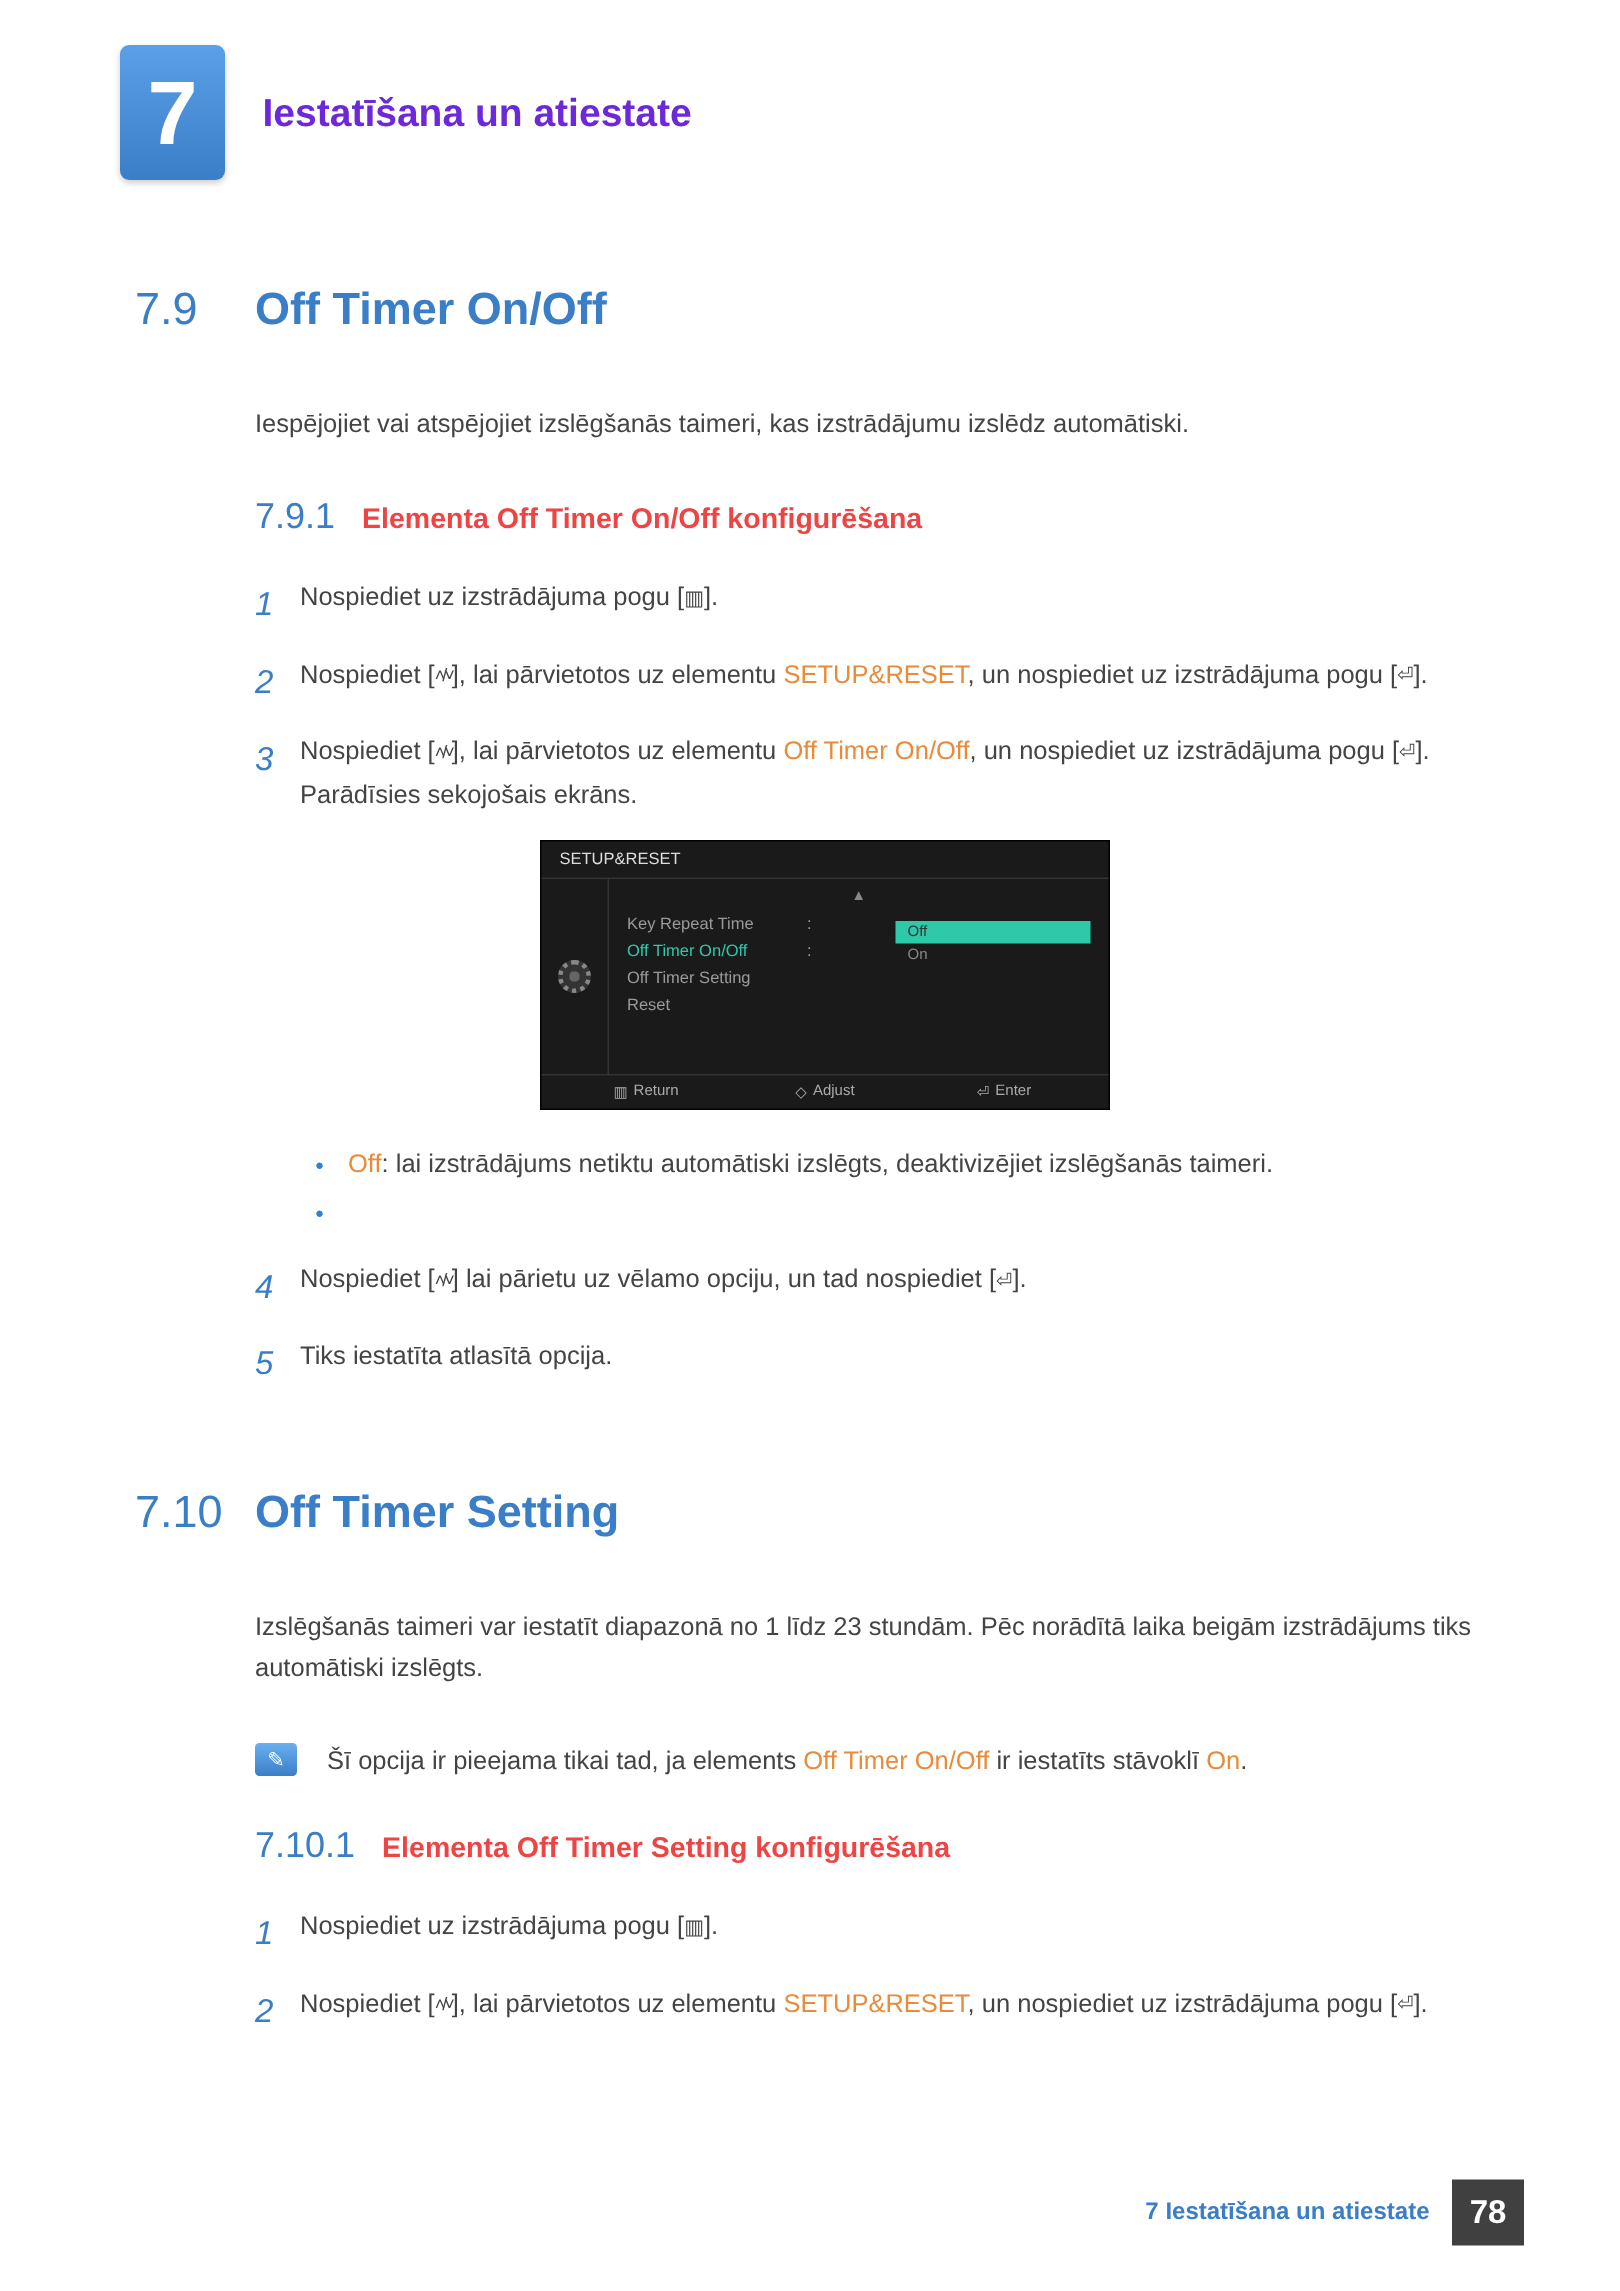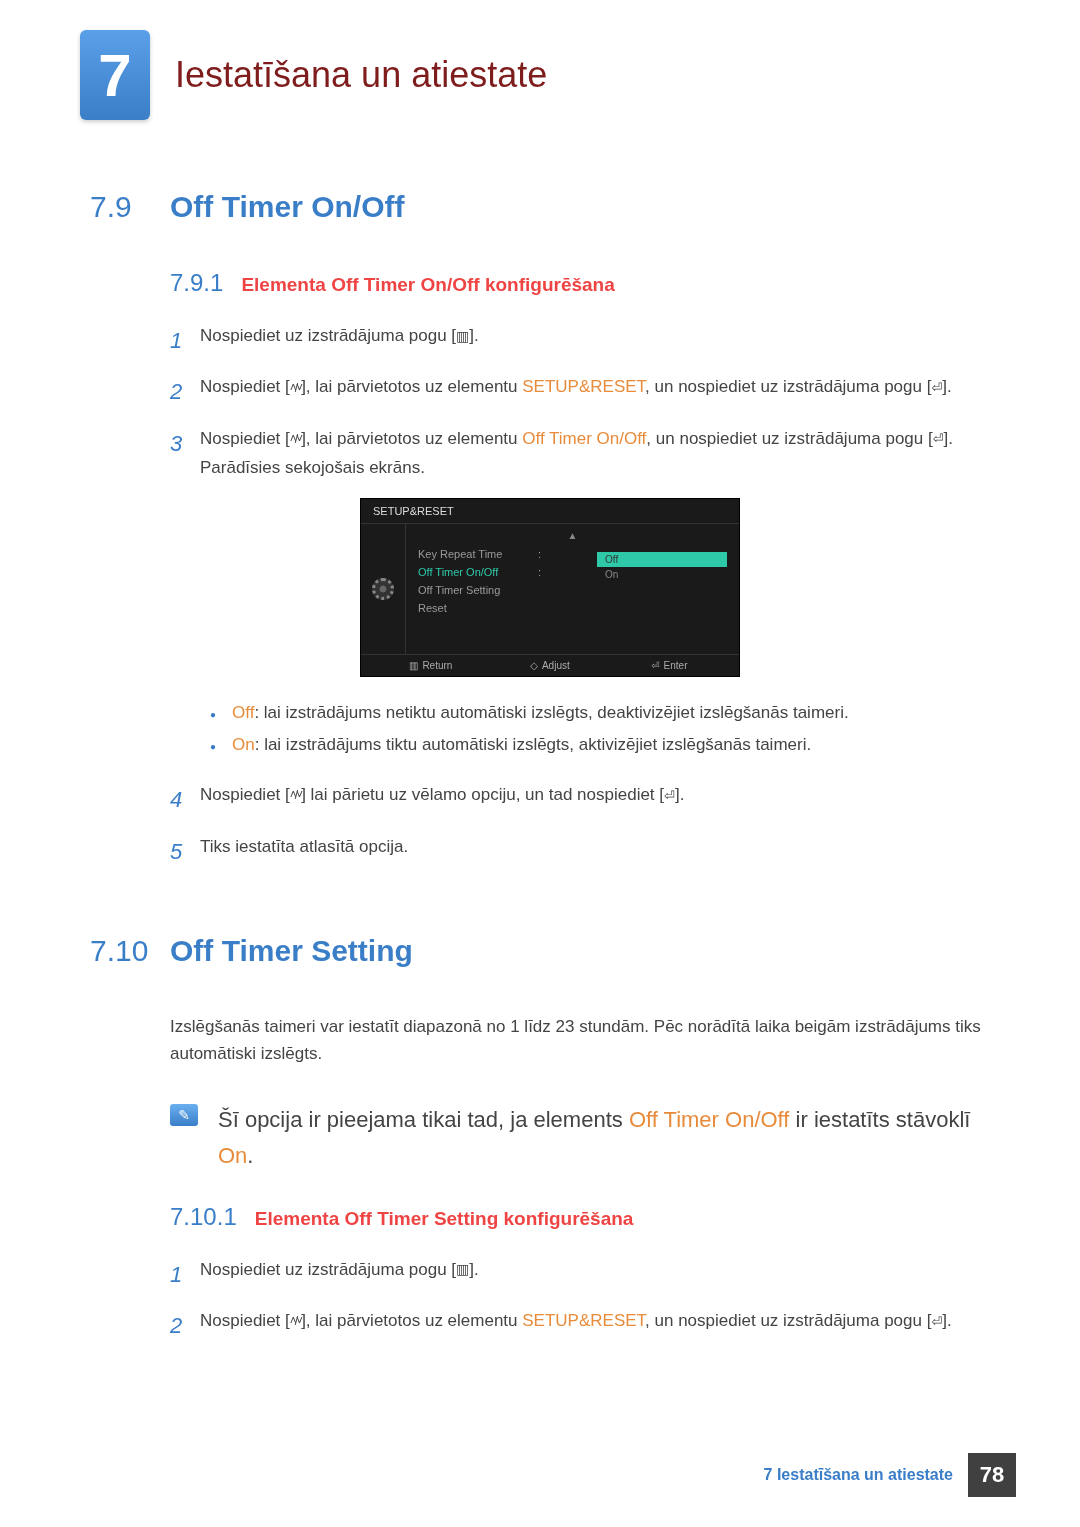--- a/index.html
+++ b/index.html
@@ -27,23 +27,23 @@
     border-radius: 6px;
     color: #fff;
     font-size: 60px;
     font-weight: bold;
     display: flex;
     align-items: center;
     justify-content: center;
     box-shadow: 0 2px 4px rgba(0,0,0,0.2);
   }
   .chapter-title {
-    font-size: 36px;
-    font-weight: normal;
-    color: #7f1d1d;
+    font-size: 26px;
+    font-weight: bold;
+    color: #6d28d9;
     margin-left: 25px;
   }
   .section-row {
     display: flex;
     align-items: baseline;
     margin-bottom: 45px;
   }
   .section-num {
     font-size: 30px;
     font-weight: normal;
@@ -220,21 +220,21 @@
     display: flex;
     align-items: center;
     justify-content: center;
     color: #fff;
     font-size: 14px;
     flex-shrink: 0;
     margin-right: 20px;
     margin-top: 2px;
   }
   .note-text {
-    font-size: 22px;
+    font-size: 17px;
     color: #444;
     line-height: 1.6;
   }
   .footer {
     position: absolute;
     bottom: 30px;
     right: 64px;
     display: flex;
     align-items: center;
   }
@@ -264,20 +264,21 @@
   <div class="chapter-header">
     <div class="chapter-badge">7</div>
     <div class="chapter-title">Iestatīšana un atiestate</div>
   </div>
 
   <div class="section-row">
     <div class="section-num">7.9</div>
     <div class="section-title">Off Timer On/Off</div>
   </div>
 
+  <div class="body-text">Iespējojiet vai atspējojiet izslēgšanās taimeri, kas izstrādājumu izslēdz automātiski.</div>
 
   <div class="subsection-row">
     <div class="subsection-num">7.9.1</div>
     <div class="subsection-title">Elementa Off Timer On/Off konfigurēšana</div>
   </div>
 
   <div class="step-list">
     <div class="step">
       <div class="step-num">1</div>
       <div class="step-text">
@@ -342,21 +343,20 @@
     </div>
   </div>
 
   <div class="bullet-list">
     <div class="bullet-item">
       <div class="bullet-dot">●</div>
       <div><span class="orange">Off</span><span>: lai izstrādājums netiktu automātiski izslēgts, deaktivizējiet izslēgšanās taimeri.</span></div>
     </div>
     <div class="bullet-item">
       <div class="bullet-dot">●</div>
-      <div><span class="orange">On</span><span>: lai izstrādājums tiktu automātiski izslēgts, aktivizējiet izslēgšanās taimeri.</span></div>
     </div>
   </div>
 
   <div class="step-list">
     <div class="step">
       <div class="step-num">4</div>
       <div class="step-text">
         <span>Nospiediet [</span><span class="icon-box updown-icon">˄/˅</span><span>] lai pārietu uz vēlamo opciju, un tad nospiediet [</span><span class="icon-box enter-icon">⏎</span><span>].</span>
       </div>
     </div>

